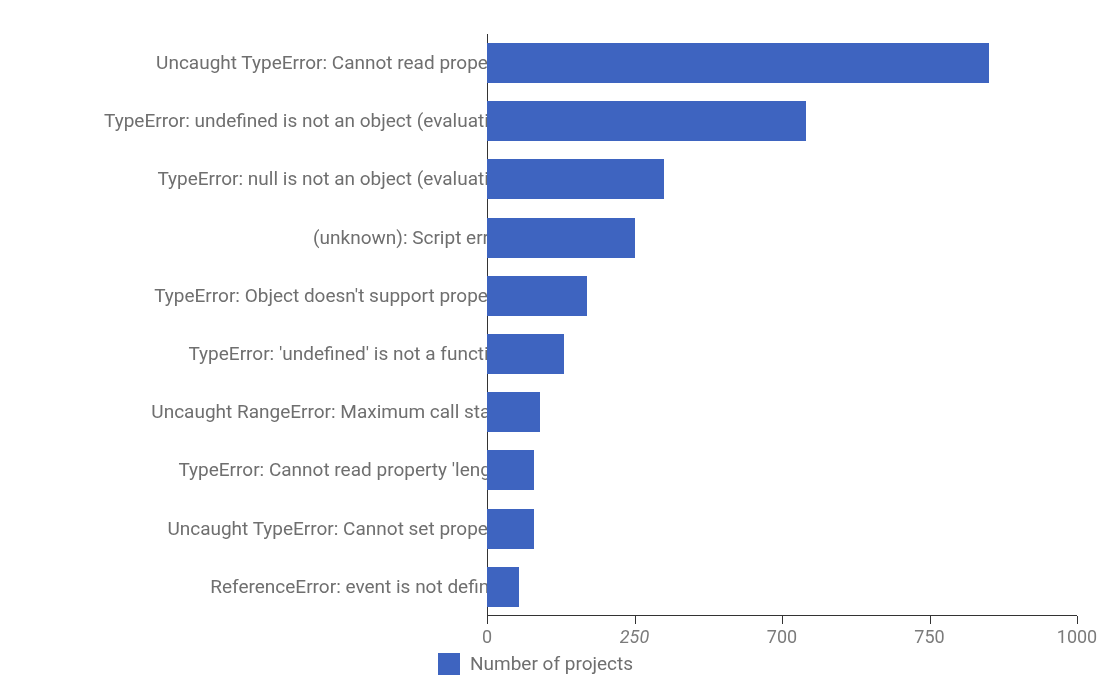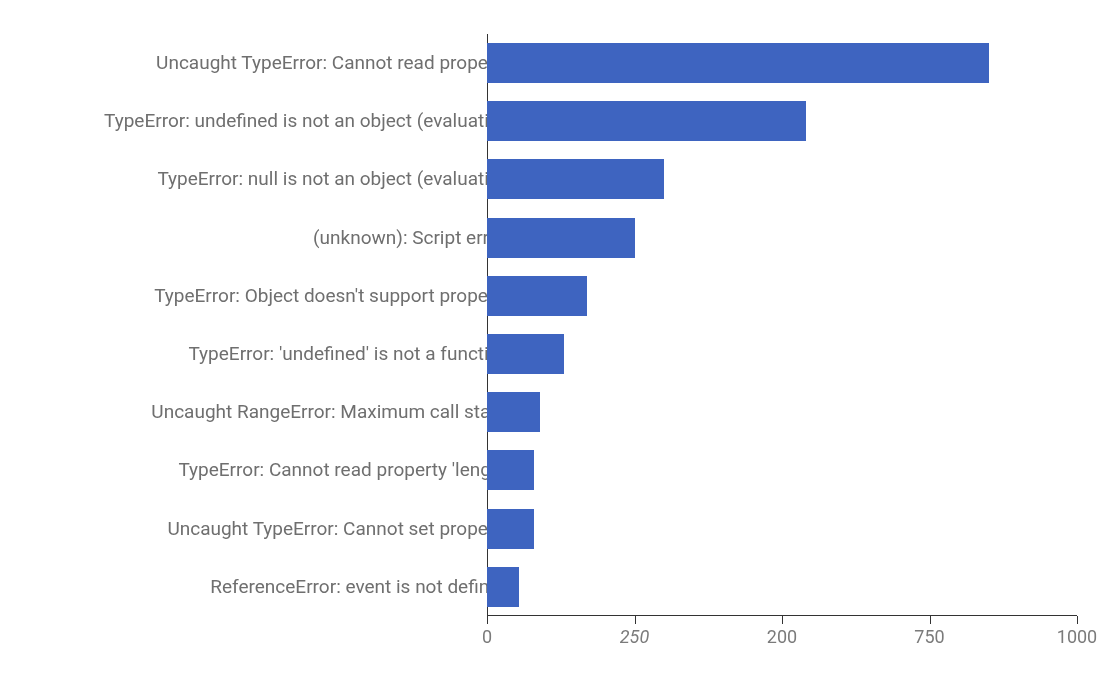--- a/index.html
+++ b/index.html
@@ -154,19 +154,23 @@
         <div class="tick" style="left: 147.5px;"></div>
         <div class="tick" style="left: 295px;"></div>
         <div class="tick" style="left: 442.5px;"></div>
         <div class="tick" style="left: 590px;"></div>
       </div>
   </div>
 
   <div id="tick-labels">
       <div class="tick-label" style="left: 487px; top: 626px;">0</div>
       <div class="tick-label" style="left: 634.5px; top: 626px; font-style: italic;">250</div>
-      <div class="tick-label" style="left: 782px; top: 626px;">200</div>
+      <div class="tick-label" style="left: 782px; top: 626px;">700</div>
       <div class="tick-label" style="left: 929.5px; top: 626px; text-align: center;">750</div>
       <div class="tick-label" style="left: 1077px; top: 626px;">1000</div>
     </div>
 
+  <div class="legend">
+    <span class="legend-swatch"></span>
+    <span>Number of projects</span>
+  </div>
 
 </div>
 
 </body></html>

